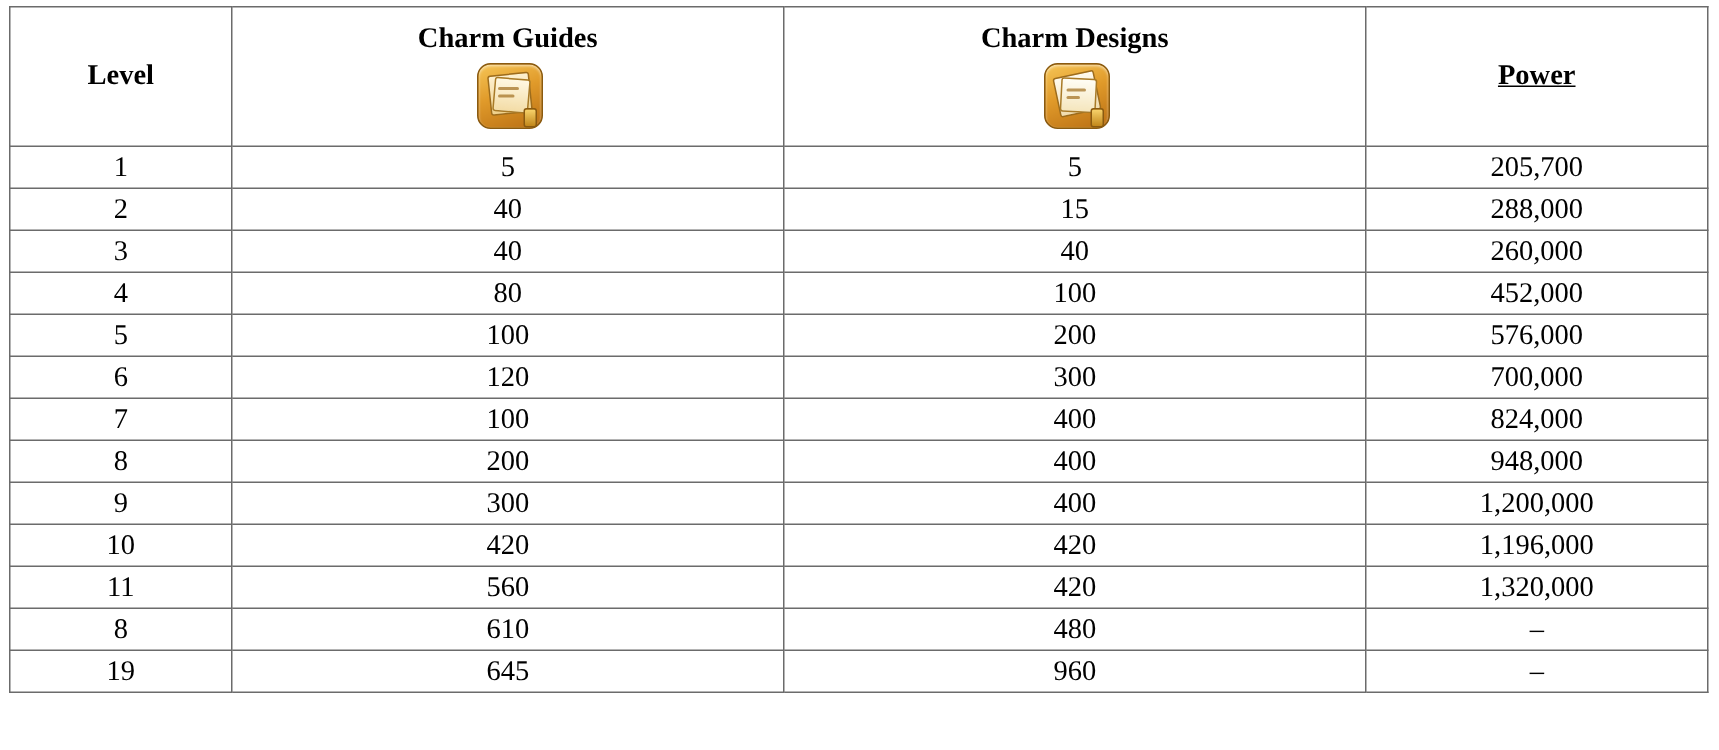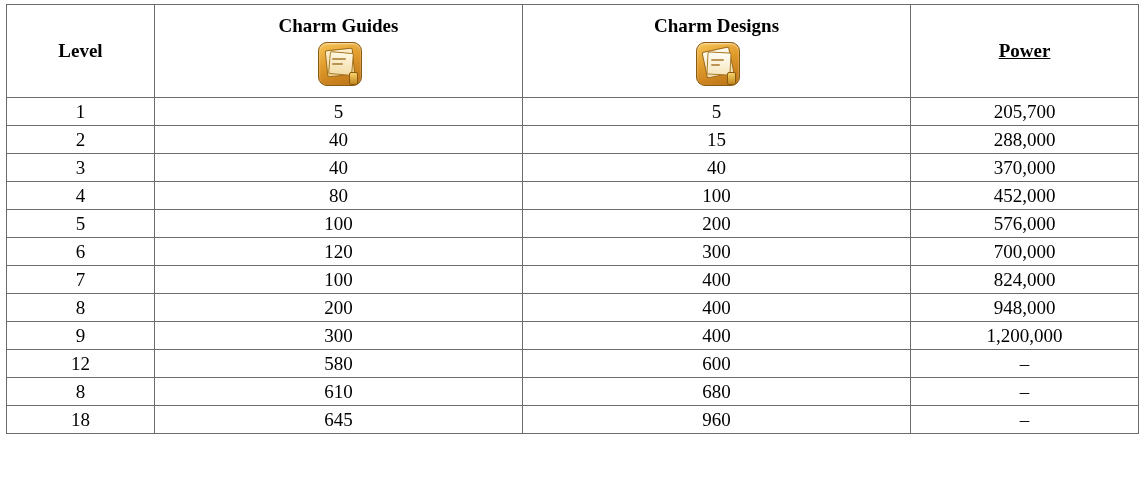--- a/index.html
+++ b/index.html
@@ -183,21 +183,21 @@
         <tr>
           <td class="level-cell">2</td>
           <td>40</td>
           <td>15</td>
           <td>288,000</td>
         </tr>
         <tr>
           <td class="level-cell">3</td>
           <td>40</td>
           <td>40</td>
-          <td>370,000</td>
+          <td>260,000</td>
         </tr>
         <tr>
           <td class="level-cell">4</td>
           <td>80</td>
           <td>100</td>
           <td>452,000</td>
         </tr>
         <tr>
           <td class="level-cell">5</td>
           <td>100</td>
@@ -222,32 +222,38 @@
           <td>400</td>
           <td>948,000</td>
         </tr>
         <tr>
           <td class="level-cell">9</td>
           <td>300</td>
           <td>400</td>
           <td>1,200,000</td>
         </tr>
         <tr>
-          <td class="level-cell">12</td>
-          <td>580</td>
-          <td>600</td>
-          <td>–</td>
+          <td class="level-cell">10</td>
+          <td>420</td>
+          <td>420</td>
+          <td>1,196,000</td>
+        </tr>
+        <tr>
+          <td class="level-cell">11</td>
+          <td>560</td>
+          <td>420</td>
+          <td>1,320,000</td>
         </tr>
         <tr>
           <td class="level-cell">8</td>
           <td>610</td>
-          <td>680</td>
+          <td>480</td>
           <td>–</td>
         </tr>
         <tr>
-          <td class="level-cell">18</td>
+          <td class="level-cell">19</td>
           <td>645</td>
           <td>960</td>
           <td>–</td>
         </tr>
       </tbody>
   </table>
 </div>
 
 </body></html>

